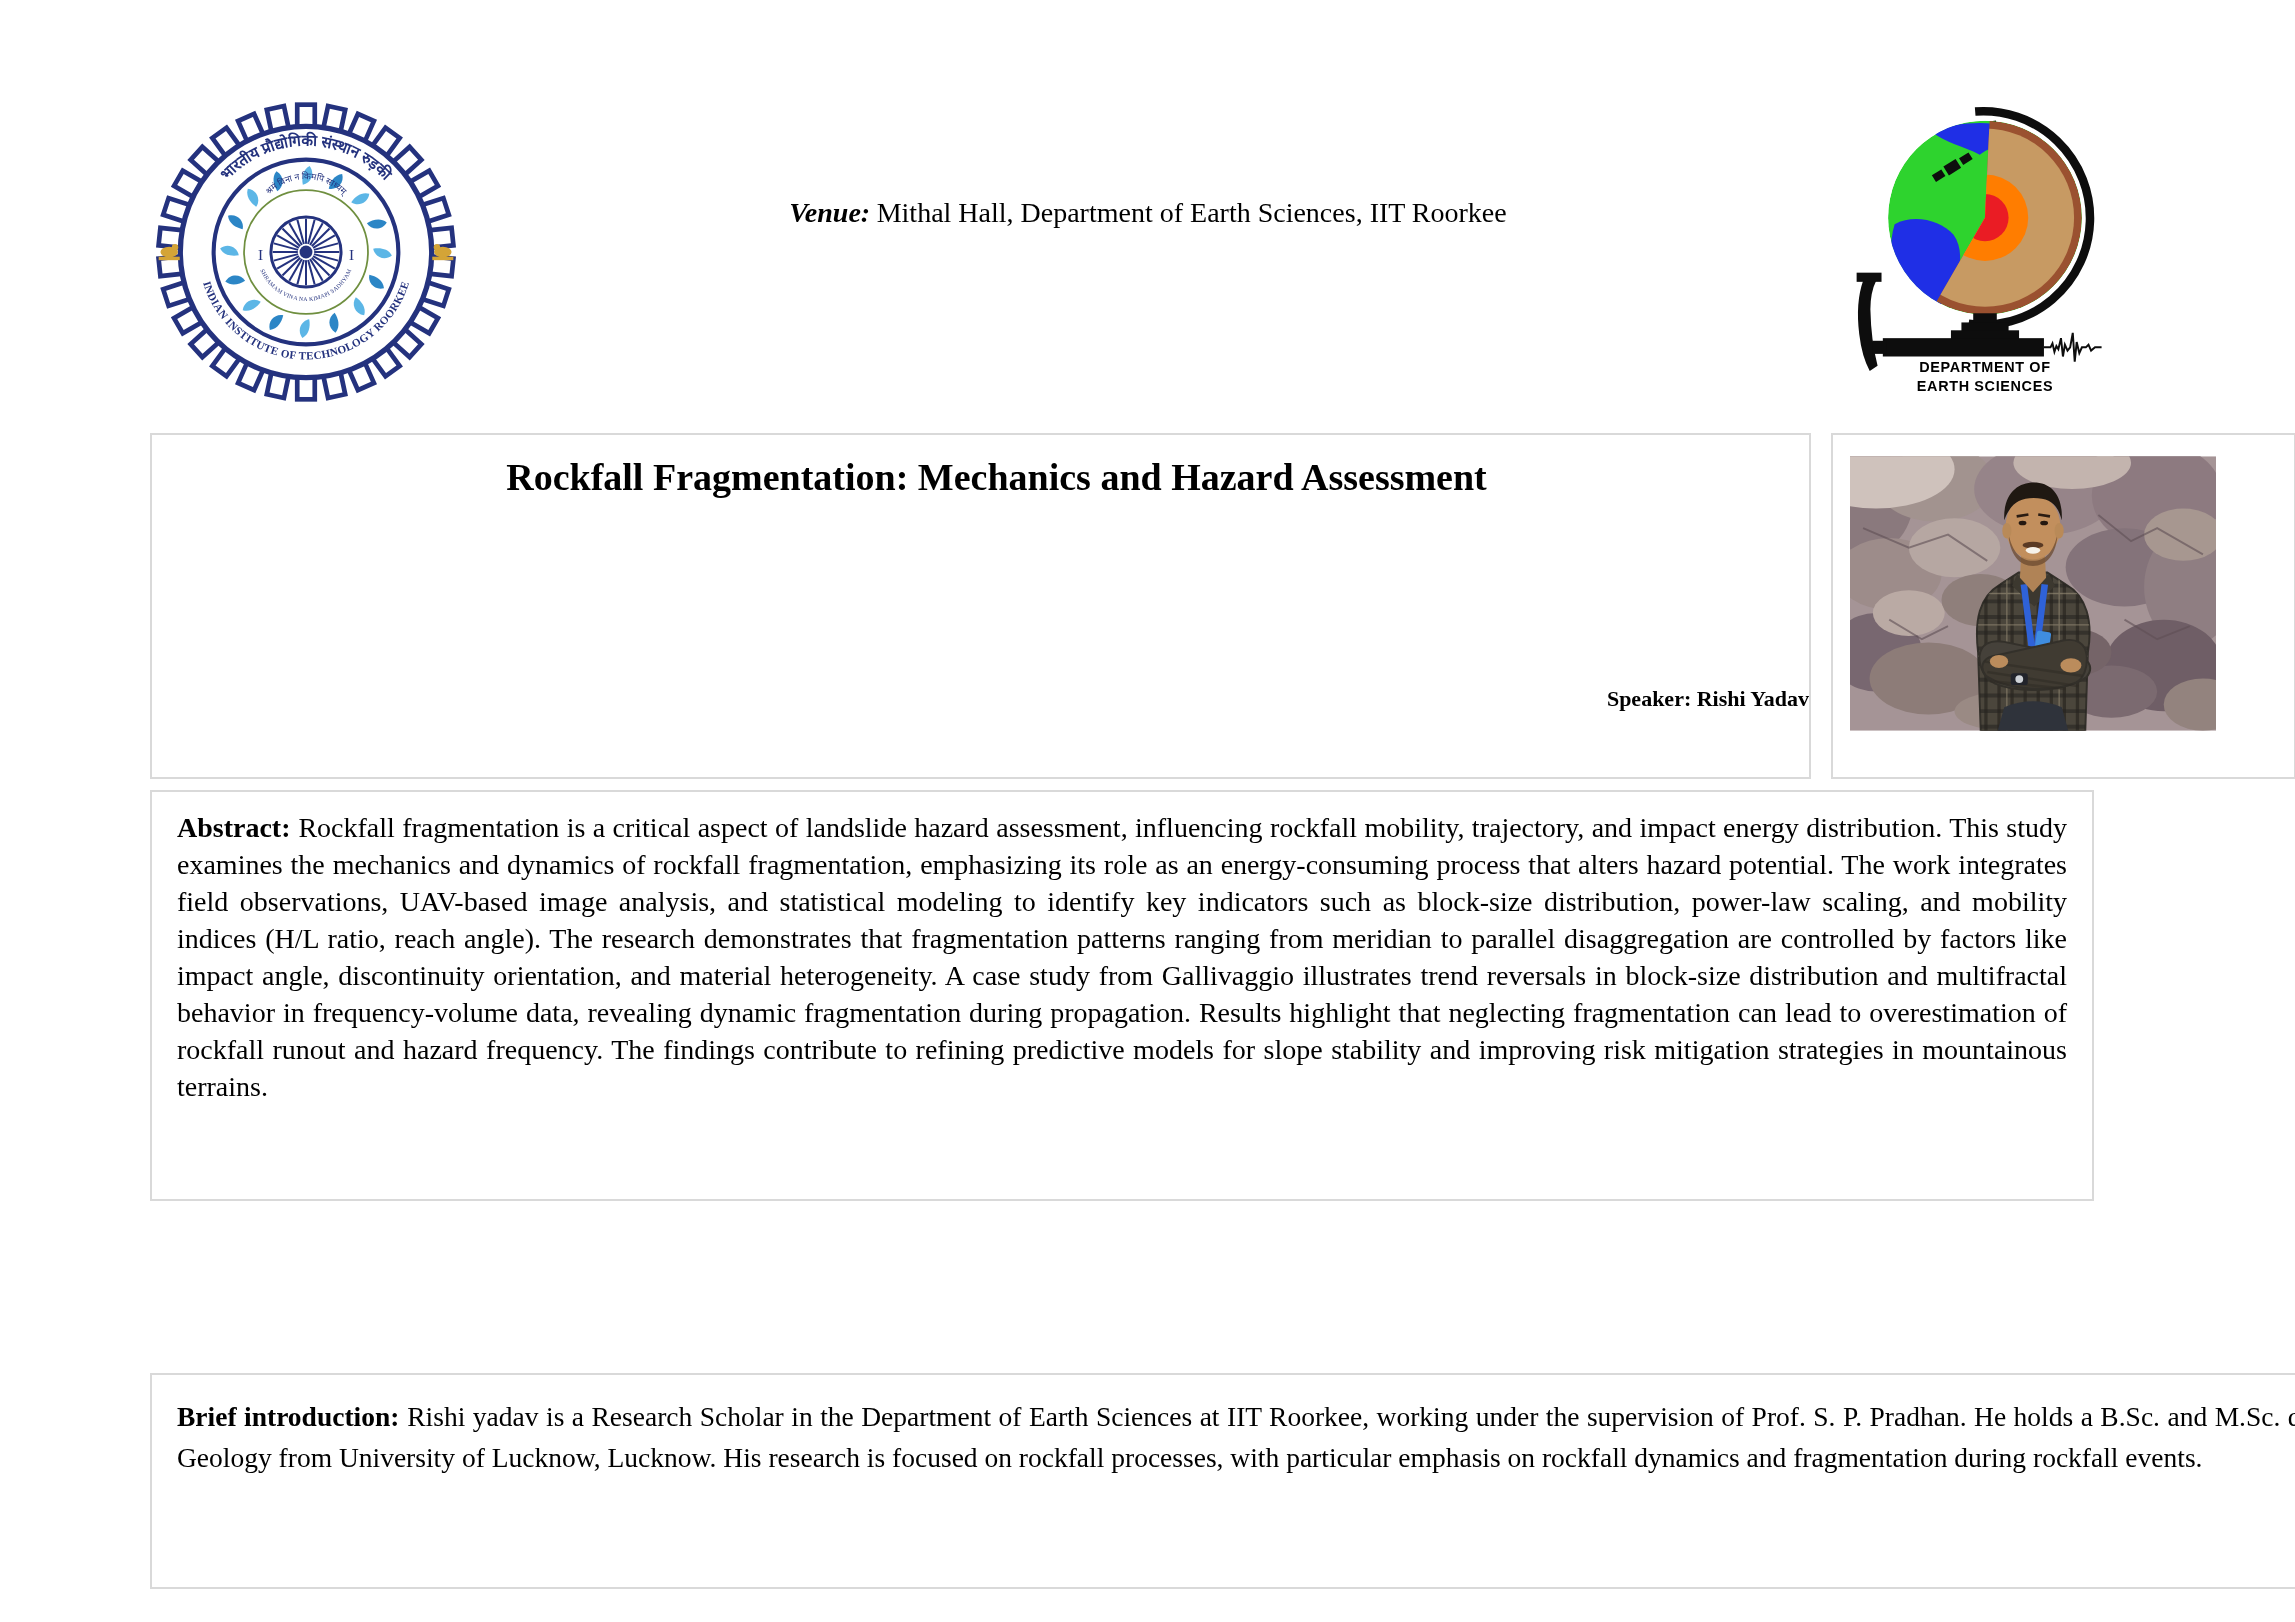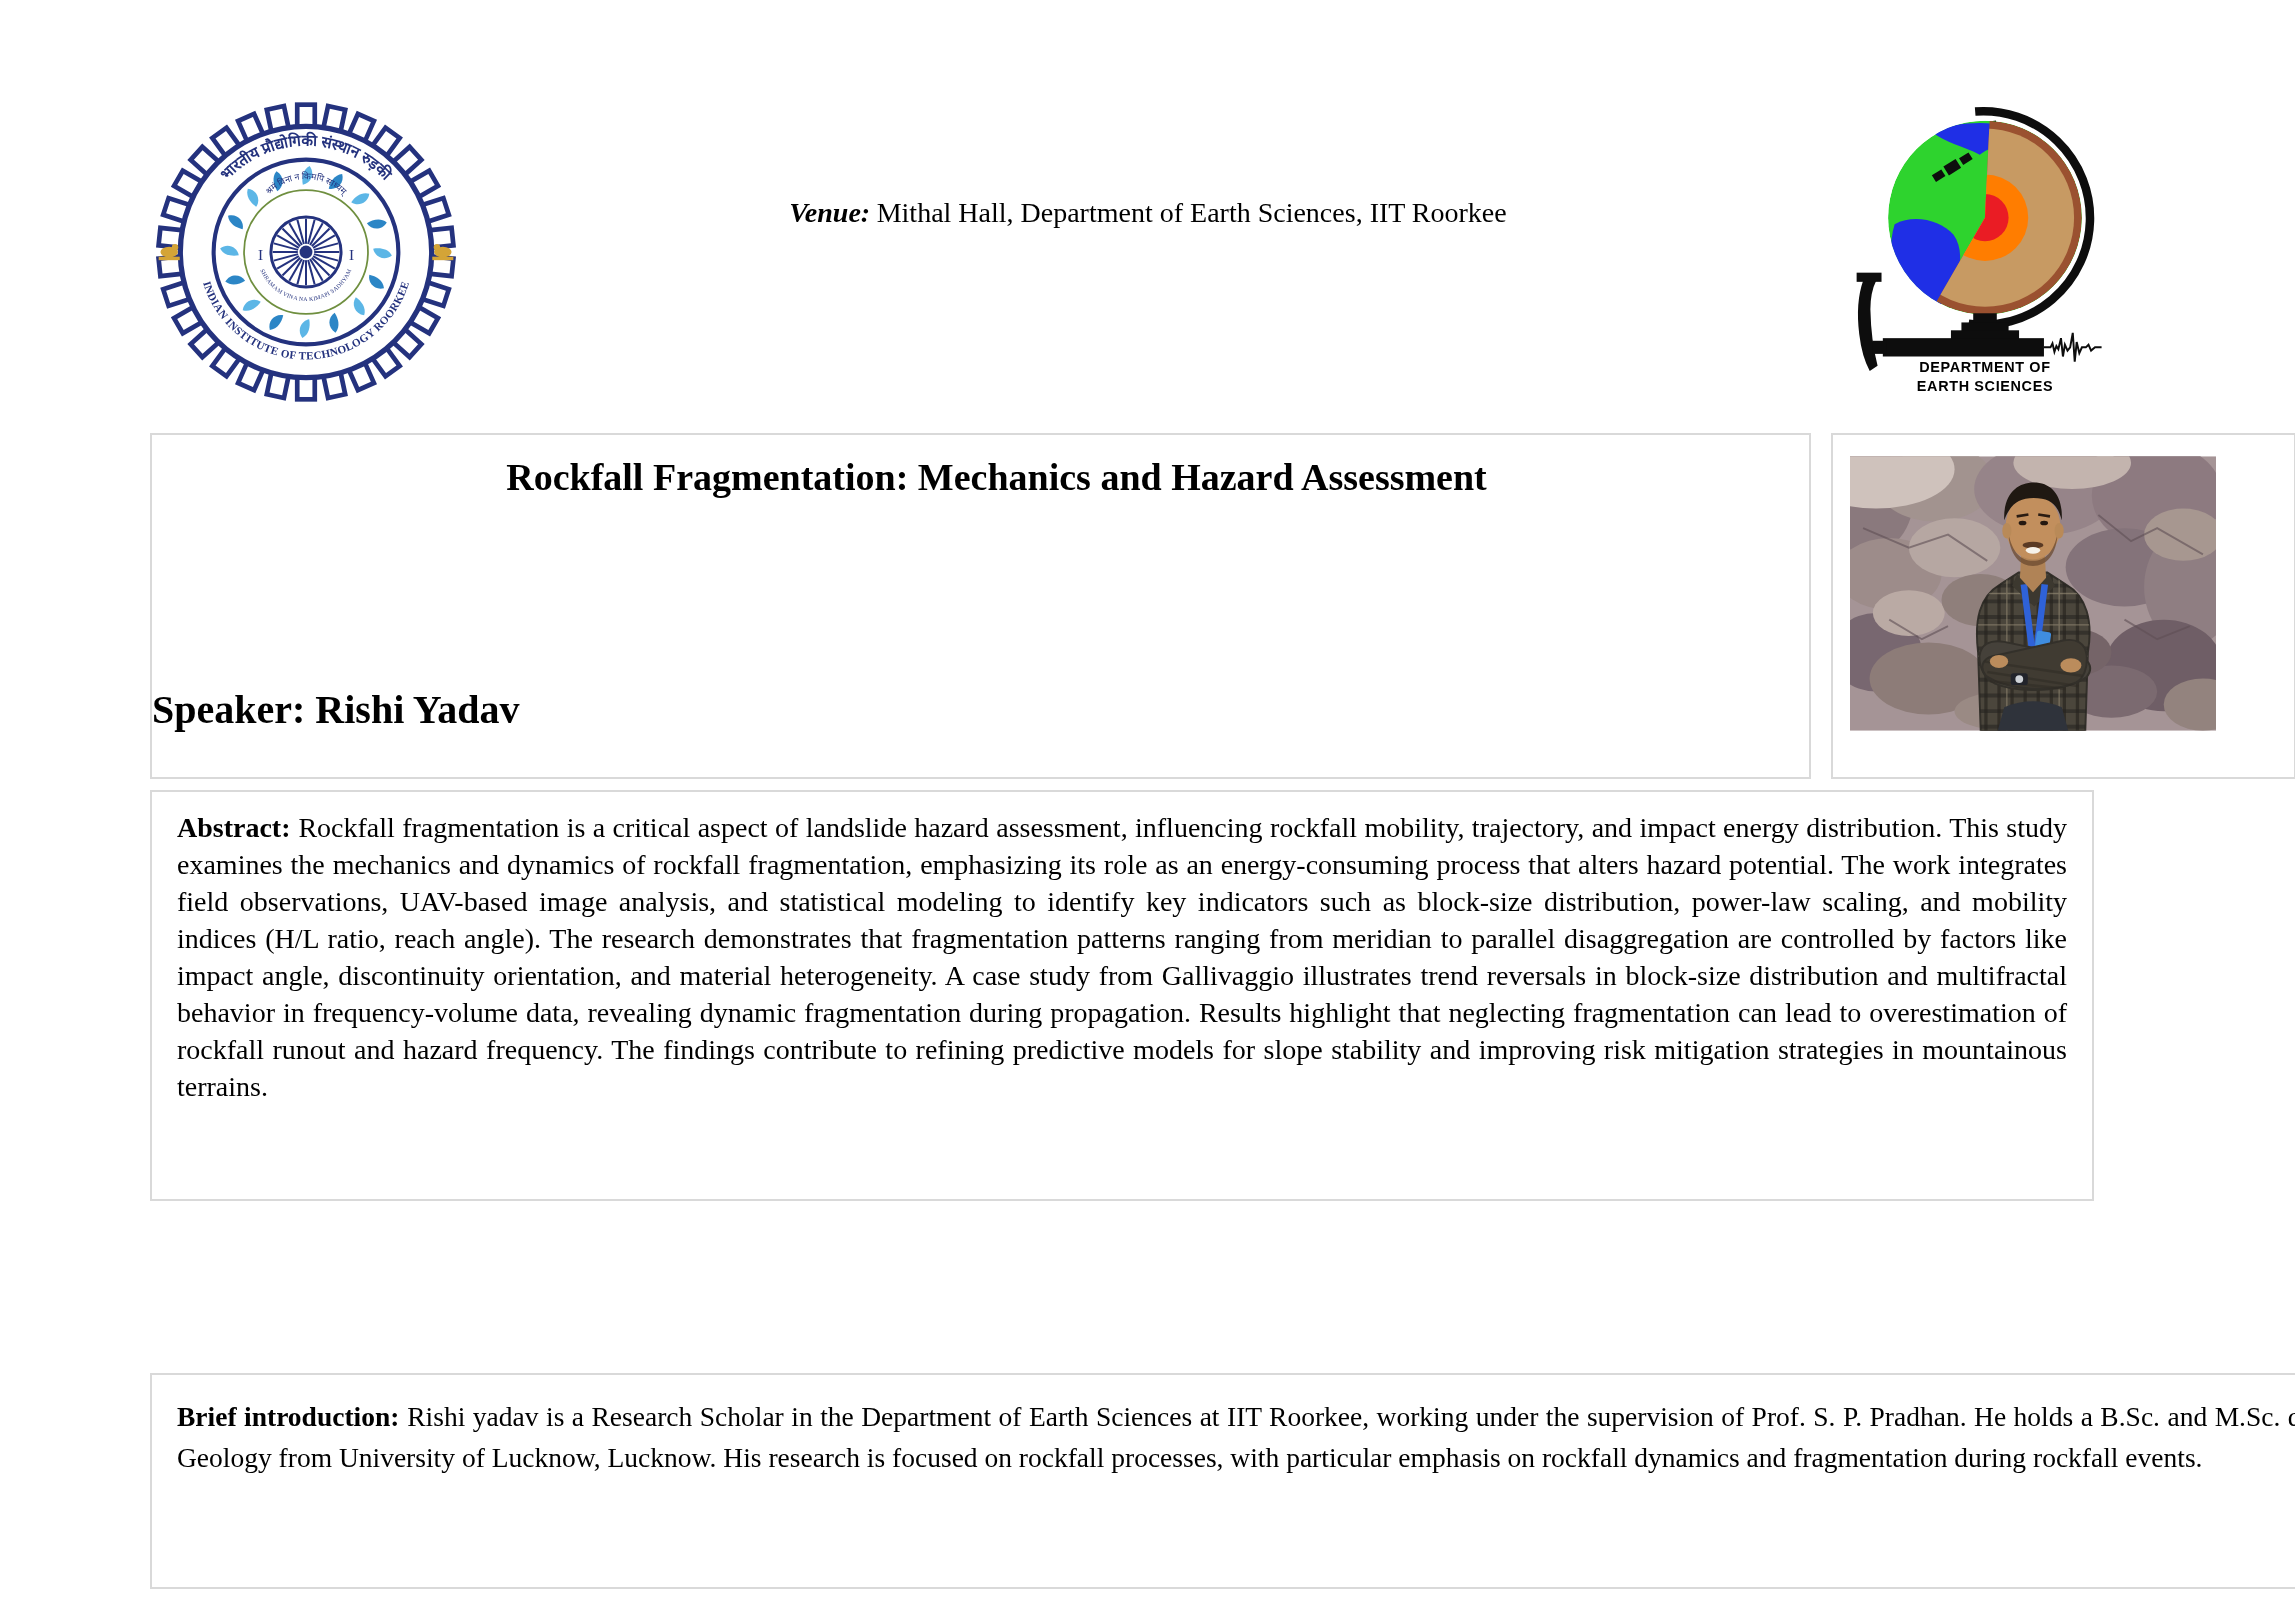--- a/index.html
+++ b/index.html
@@ -17,21 +17,21 @@
   .info-label{font-weight:bold;font-style:italic;margin-right:6.5px;}
 
   
   .iitr-logo{position:absolute;left:154px;top:100px;}
   .des-logo{position:absolute;left:1854px;top:105px;}
   .des-caption{font-family:"Liberation Sans", sans-serif;font-weight:bold;letter-spacing:1px;}
 
   
   .title-box{left:150px;top:433px;width:1661px;height:346px;}
   .talk-title{position:absolute;top:19.6px;left:16px;width:100%;text-align:center;font-size:38px;font-weight:bold;}
-  .speaker-line{position:absolute;top:251px;left:0;width:100%;text-align:left;font-size:40px;font-weight:bold;}
+  .speaker-line{position:absolute;top:251px;left:0;width:100%;text-align:right;font-size:22px;font-weight:bold;}
 
   
   .photo-box{left:1831px;top:433px;width:465px;height:346px;}
   .photo-svg{position:absolute;left:17px;top:21px;}
 
   
   .abstract-box{left:150px;top:790px;width:1944px;height:411px;padding:17px 25px;}
   .bio-box{left:150px;top:1373px;width:2267px;height:216px;padding:21px 25px;}
   .abstract-box p{margin:0;font-size:28px;line-height:37px;text-align:justify;}
   .bio-box p{margin:0;font-size:27.5px;line-height:41px;text-align:justify;}

